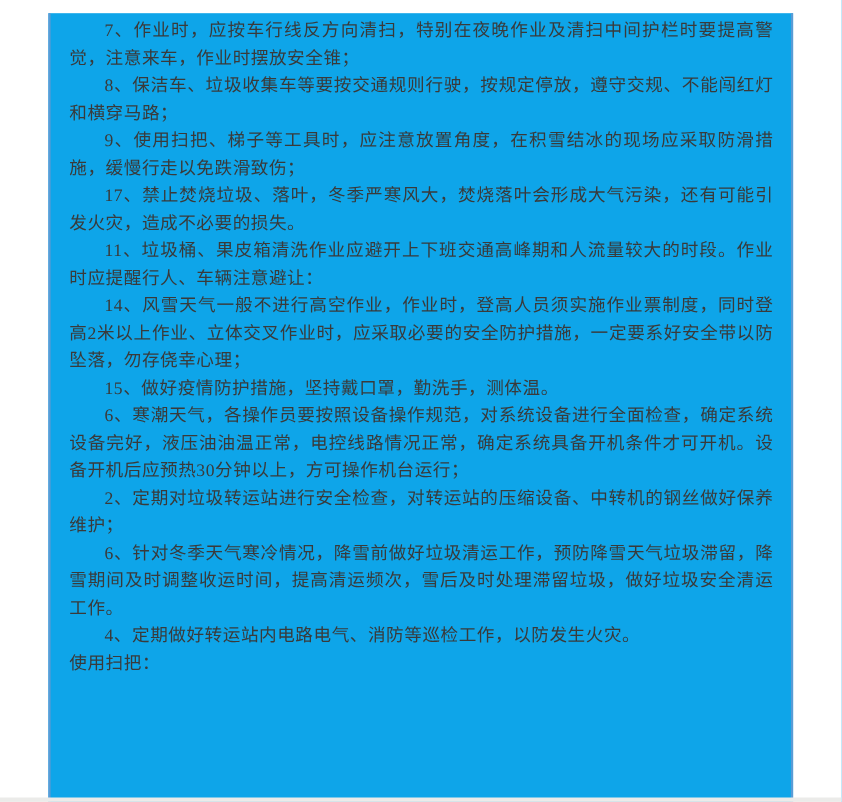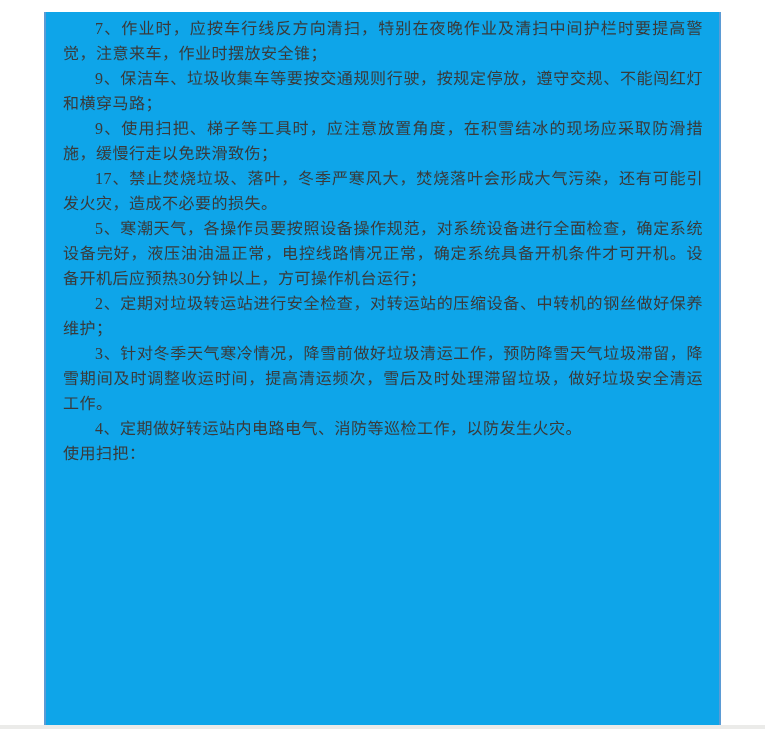--- a/index.html
+++ b/index.html
@@ -51,24 +51,27 @@
     height: 4px;
     background: #ebebe9;
   }
 </style>
 </head>
 <body>
 
 <div class="doc-page">
   <div class="doc-body">
     <p class="para">7、作业时，应按车行线反方向清扫，特别在夜晚作业及清扫中间护栏时要提高警觉，注意来车，作业时摆放安全锥；</p>
-    <p class="para">9、保洁车、垃圾收集车等要按交通规则行驶，按规定停放，遵守交规、不能闯红灯和横穿马路；</p>
+    <p class="para">8、保洁车、垃圾收集车等要按交通规则行驶，按规定停放，遵守交规、不能闯红灯和横穿马路；</p>
     <p class="para">9、使用扫把、梯子等工具时，应注意放置角度，在积雪结冰的现场应采取防滑措施，缓慢行走以免跌滑致伤；</p>
     <p class="para">17、禁止焚烧垃圾、落叶，冬季严寒风大，焚烧落叶会形成大气污染，还有可能引发火灾，造成不必要的损失。</p>
-    <p class="para">5、寒潮天气，各操作员要按照设备操作规范，对系统设备进行全面检查，确定系统设备完好，液压油油温正常，电控线路情况正常，确定系统具备开机条件才可开机。设备开机后应预热30分钟以上，方可操作机台运行；</p>
+    <p class="para">11、垃圾桶、果皮箱清洗作业应避开上下班交通高峰期和人流量较大的时段。作业时应提醒行人、车辆注意避让：</p>
+    <p class="para">14、风雪天气一般不进行高空作业，作业时，登高人员须实施作业票制度，同时登高2米以上作业、立体交叉作业时，应采取必要的安全防护措施，一定要系好安全带以防坠落，勿存侥幸心理；</p>
+    <p class="para">15、做好疫情防护措施，坚持戴口罩，勤洗手，测体温。</p>
+    <p class="para">6、寒潮天气，各操作员要按照设备操作规范，对系统设备进行全面检查，确定系统设备完好，液压油油温正常，电控线路情况正常，确定系统具备开机条件才可开机。设备开机后应预热30分钟以上，方可操作机台运行；</p>
     <p class="para">2、定期对垃圾转运站进行安全检查，对转运站的压缩设备、中转机的钢丝做好保养维护；</p>
-    <p class="para">3、针对冬季天气寒冷情况，降雪前做好垃圾清运工作，预防降雪天气垃圾滞留，降雪期间及时调整收运时间，提高清运频次，雪后及时处理滞留垃圾，做好垃圾安全清运工作。</p>
+    <p class="para">6、针对冬季天气寒冷情况，降雪前做好垃圾清运工作，预防降雪天气垃圾滞留，降雪期间及时调整收运时间，提高清运频次，雪后及时处理滞留垃圾，做好垃圾安全清运工作。</p>
     <p class="para">4、定期做好转运站内电路电气、消防等巡检工作，以防发生火灾。</p>
     <p class="para no-indent">使用扫把：</p>
   </div>
 </div>
 
 <div class="bottom-band"></div>
 
 </body></html>

